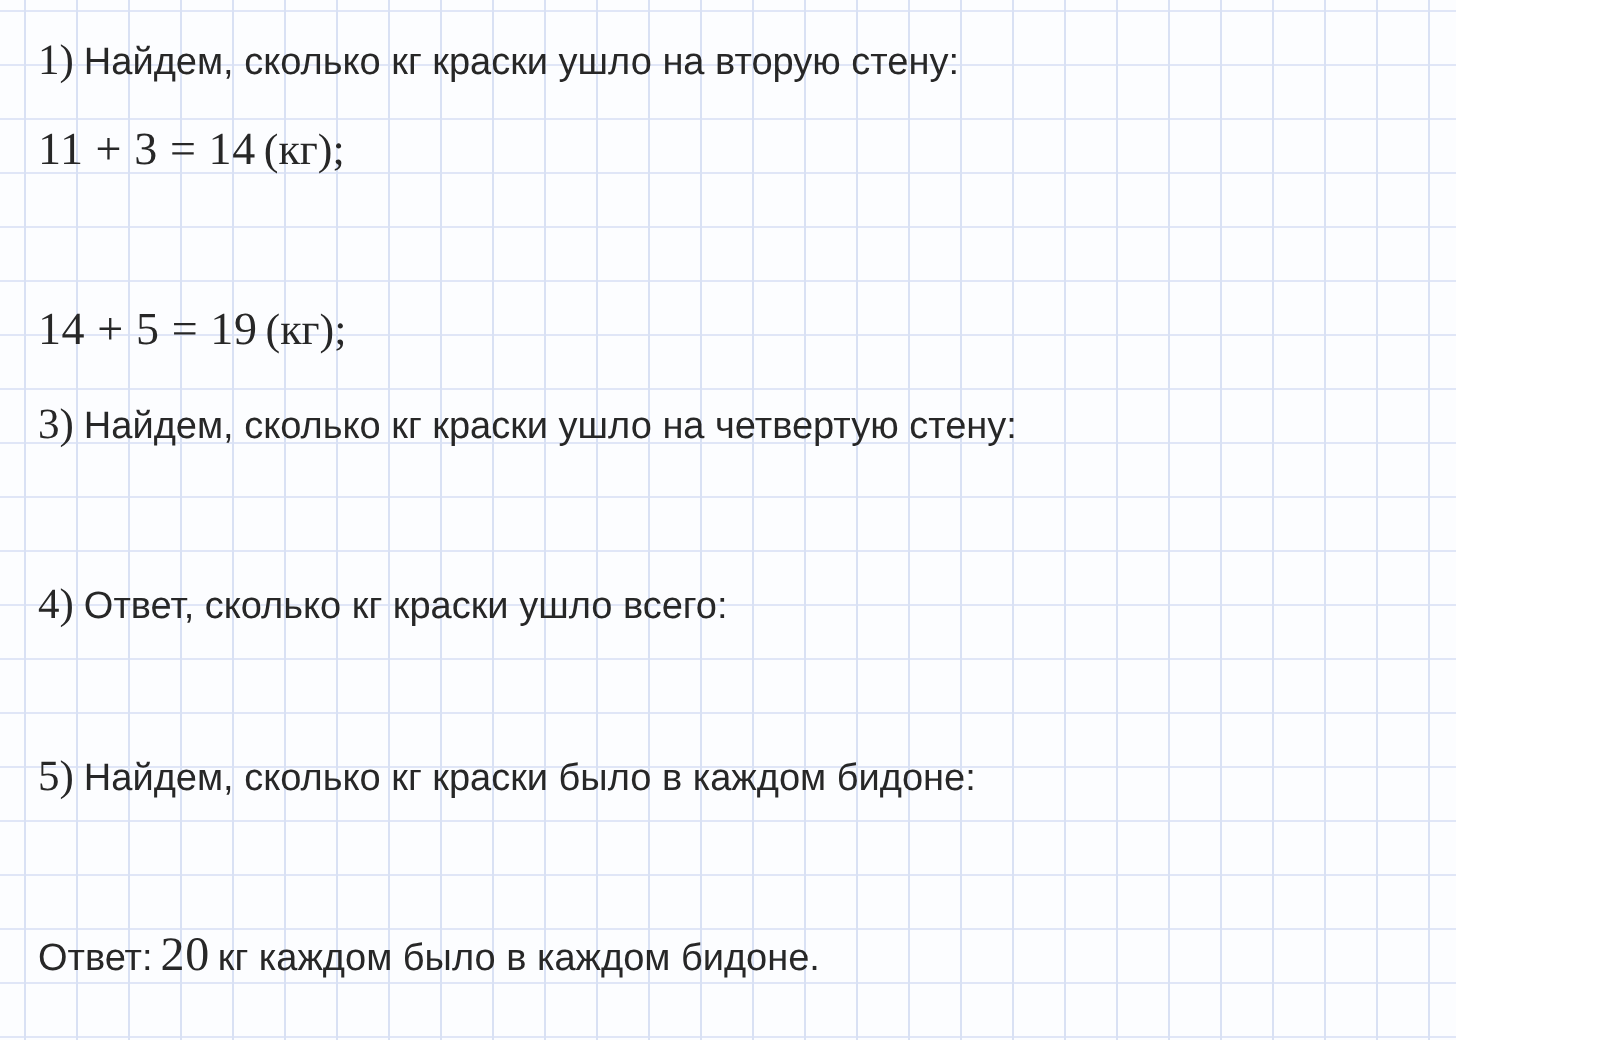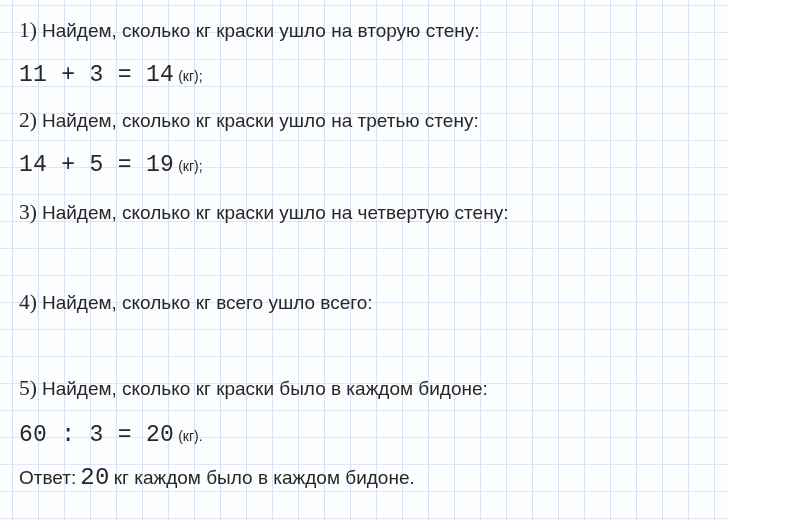--- a/index.html
+++ b/index.html
@@ -32,72 +32,64 @@
     font-size: 19px;
   }
 
   .num {
     font-family: "Liberation Serif", serif;
     font-size: 21.5px;
     margin-right: 1px;
   }
 
   .expr {
-    font-family: Liberation Mono, monospace;
+    font-family: Liberation Serif, serif;
     font-size: 23px;
     letter-spacing: 0.3px;
   }
 
   .unit {
-    font-family: Liberation Sans, sans-serif;
-    font-size: 14px;
+    font-family: Liberation Serif, serif;
+    font-size: 22px;
   }
 
   .answer-value { font-size: 24px; }
 </style>
 </head>
 <body>
 
 <div class="sheet">
 
   <div class="line" style="top:15px">
     <span class="num">1)</span>
     <span class="desc">Найдем, сколько кг краски ушло на вторую стену:</span>
   </div>
   <div class="line" style="top:60px">
     <span class="expr">11 + 3 = 14</span>
     <span class="unit">(кг);</span>
   </div>
 
-  <div class="line" style="top:105px">
-    <span class="num">2)</span>
-    <span class="desc">Найдем, сколько кг краски ушло на третью стену:</span>
-  </div>
   <div class="line" style="top:150px">
     <span class="expr">14 + 5 = 19</span>
     <span class="unit">(кг);</span>
   </div>
 
   <div class="line" style="top:197px">
     <span class="num">3)</span>
     <span class="desc">Найдем, сколько кг краски ушло на четвертую стену:</span>
   </div>
 
   <div class="line" style="top:287px">
     <span class="num">4)</span>
-    <span class="desc">Найдем, сколько кг всего ушло всего:</span>
+    <span class="desc">Ответ, сколько кг краски ушло всего:</span>
   </div>
 
   <div class="line" style="top:373px">
     <span class="num">5)</span>
     <span class="desc">Найдем, сколько кг краски было в каждом бидоне:</span>
-  </div>
-  <div class="line" style="top:420px">
-    <span class="expr">60 : 3 = 20</span>
-    <span class="unit">(кг).</span>
   </div>
 
   <div class="line" style="top:463px">
     <span class="desc">Ответ:</span>
     <span class="expr answer-value">20</span>
     <span class="desc">кг каждом было в каждом бидоне.</span>
   </div>
 
 </div>
 

